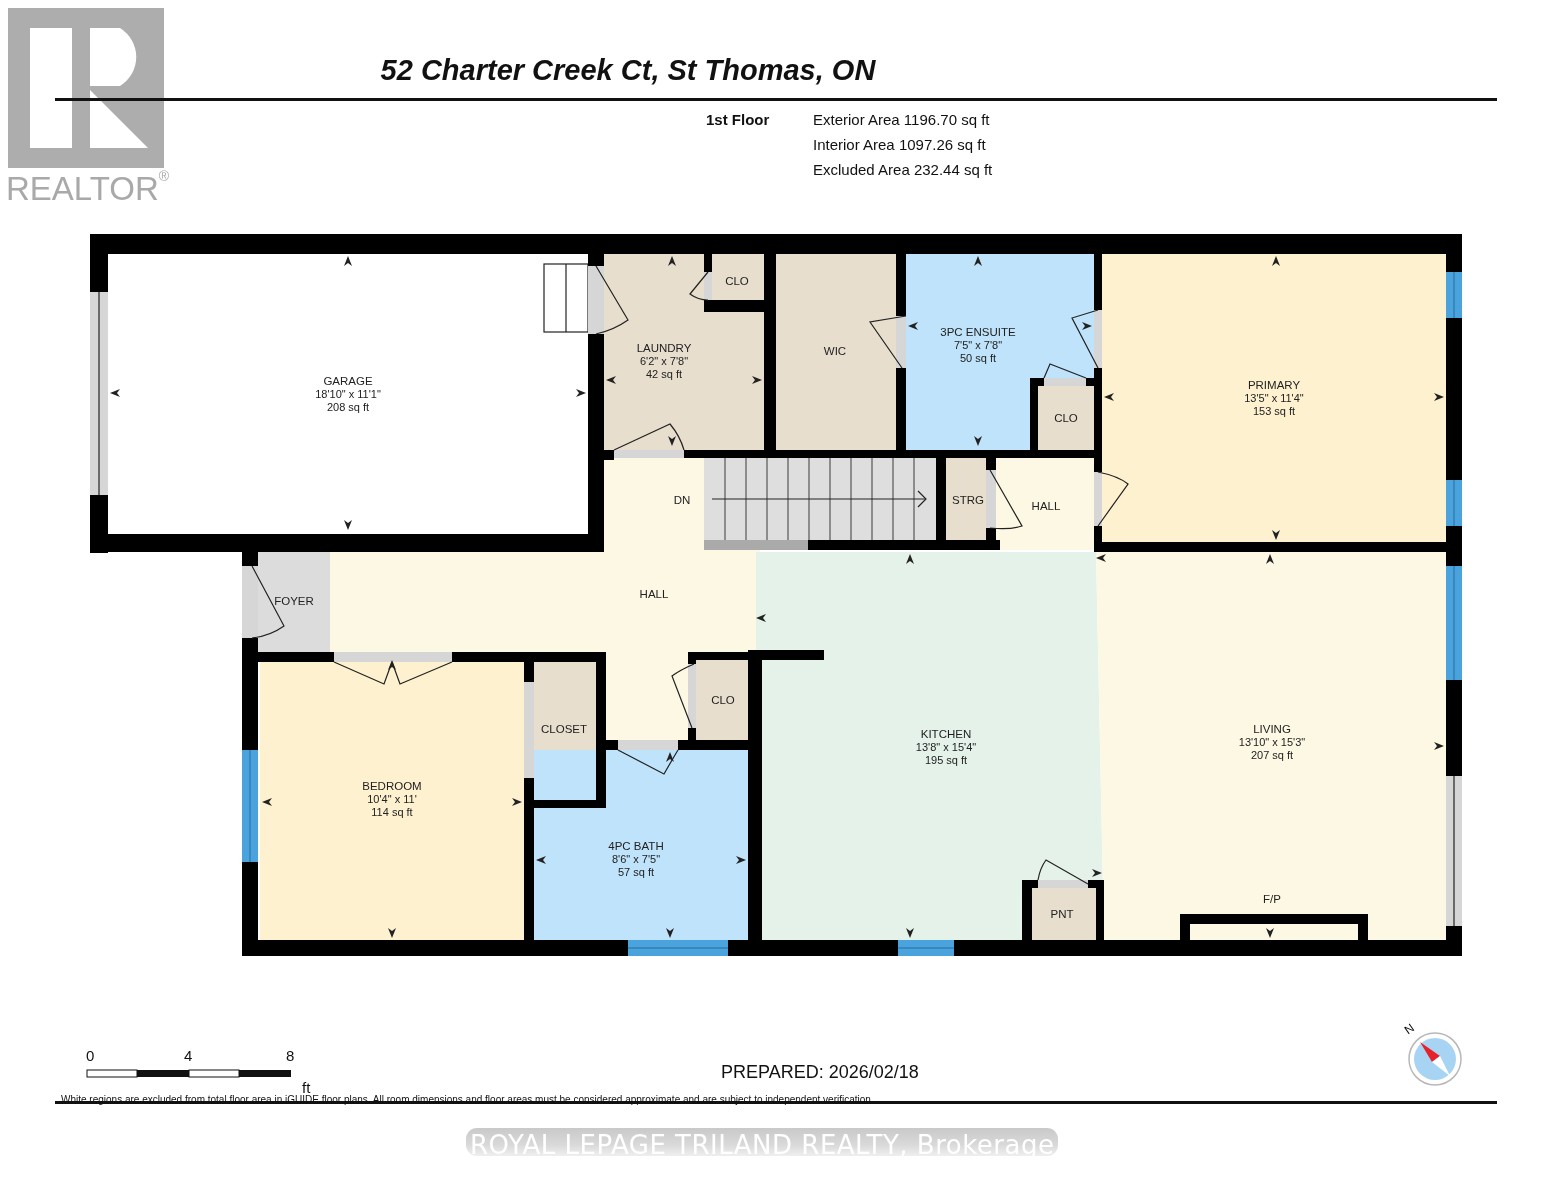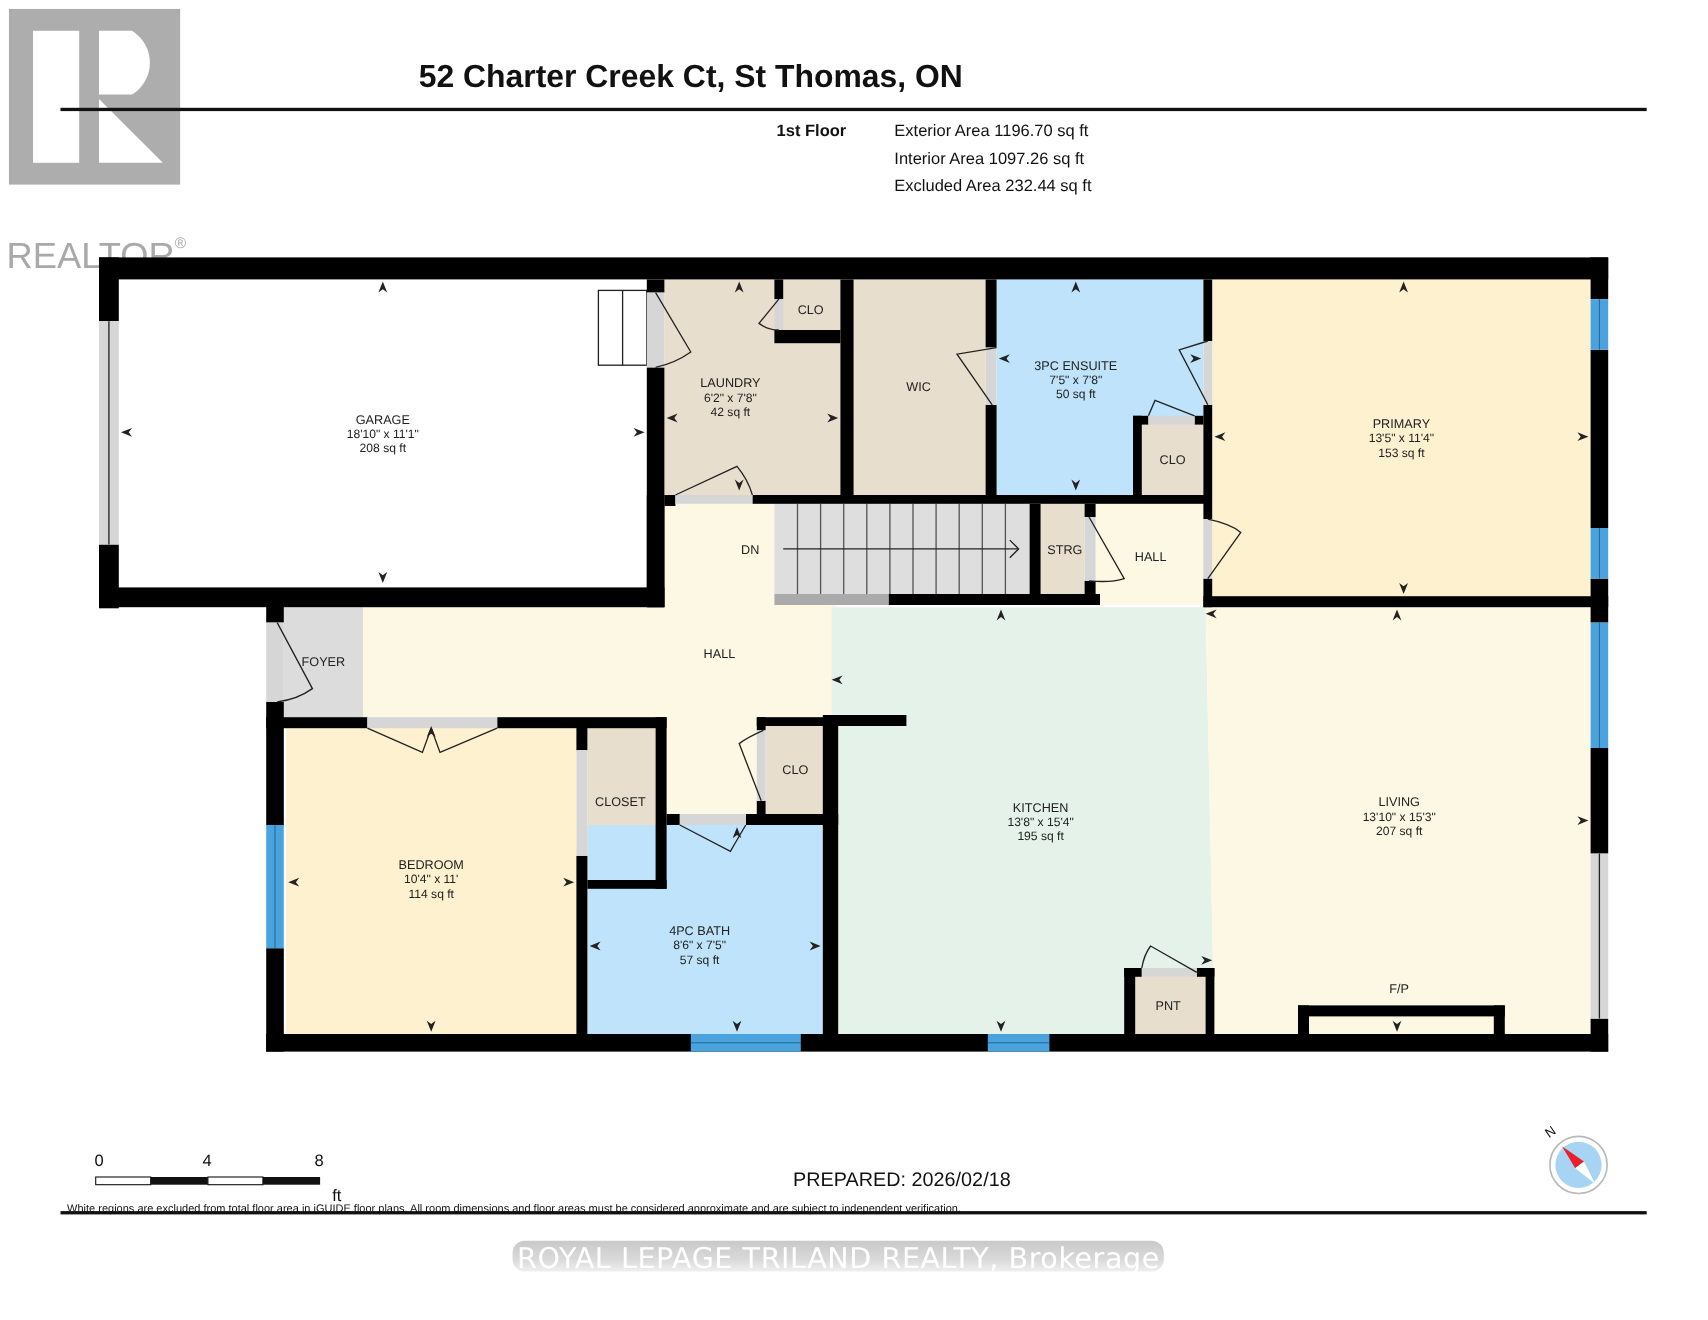--- a/index.html
+++ b/index.html
@@ -1,22 +1,22 @@
 <!DOCTYPE html>
 <html><head>
   <meta charset="utf-8">
   <style>
     html, body { margin: 0; padding: 0; background: #ffffff; }
     body { width: 1553px; height: 1200px; position: relative; overflow: hidden;
            font-family: "Liberation Sans", sans-serif; color: #111; }
     .abs { position: absolute; }
     #logo { left: 8px; top: 8px; width: 156px; height: 160px; }
-    #logo-word { left: 6px; top: 170px; font-size: 33px; color: #a9a9a9; letter-spacing: 0px; font-family: "Liberation Sans", sans-serif; margin-top: 44px; }
+    #logo-word { left: 6px; top: 170px; font-size: 33px; color: #a9a9a9; letter-spacing: 0px; font-family: "Liberation Sans", sans-serif; }
     #logo-word sup { font-size: 14px; vertical-align: top; position: relative; top: -2px; }
-    #title { left: 0; width: 1256px; top: 54px; text-align: center; font-size: 29px; font-weight: bold; }
+    #title { left: 0; width: 1256px; top: 54px; text-align: center; font-size: 29px; font-weight: bold; font-style: italic; }
     #title-rule { left: 55px; top: 98px; width: 1442px; height: 3px; background: #111; }
     #floor-label { left: 706px; top: 111px; font-size: 15px; font-weight: bold; }
     .area-line { left: 793px; font-size: 15px; margin-left: 20px; }
     #plan { left: 0; top: 0; width: 1553px; height: 1200px; }
     .room-label { font-family: "Liberation Sans", sans-serif; font-size: 11px; fill: #222; text-anchor: middle; }
     .room-name { font-size: 11.5px; }
     #scale { left: 86px; top: 1047px; width: 240px; height: 40px; }
     .scale-num { position: absolute; top: 0; font-size: 15px; }
     #prepared { left: 721px; top: 1062px; font-size: 18px; }
     #compass { left: 1398px; top: 1022px; width: 70px; height: 64px; }

